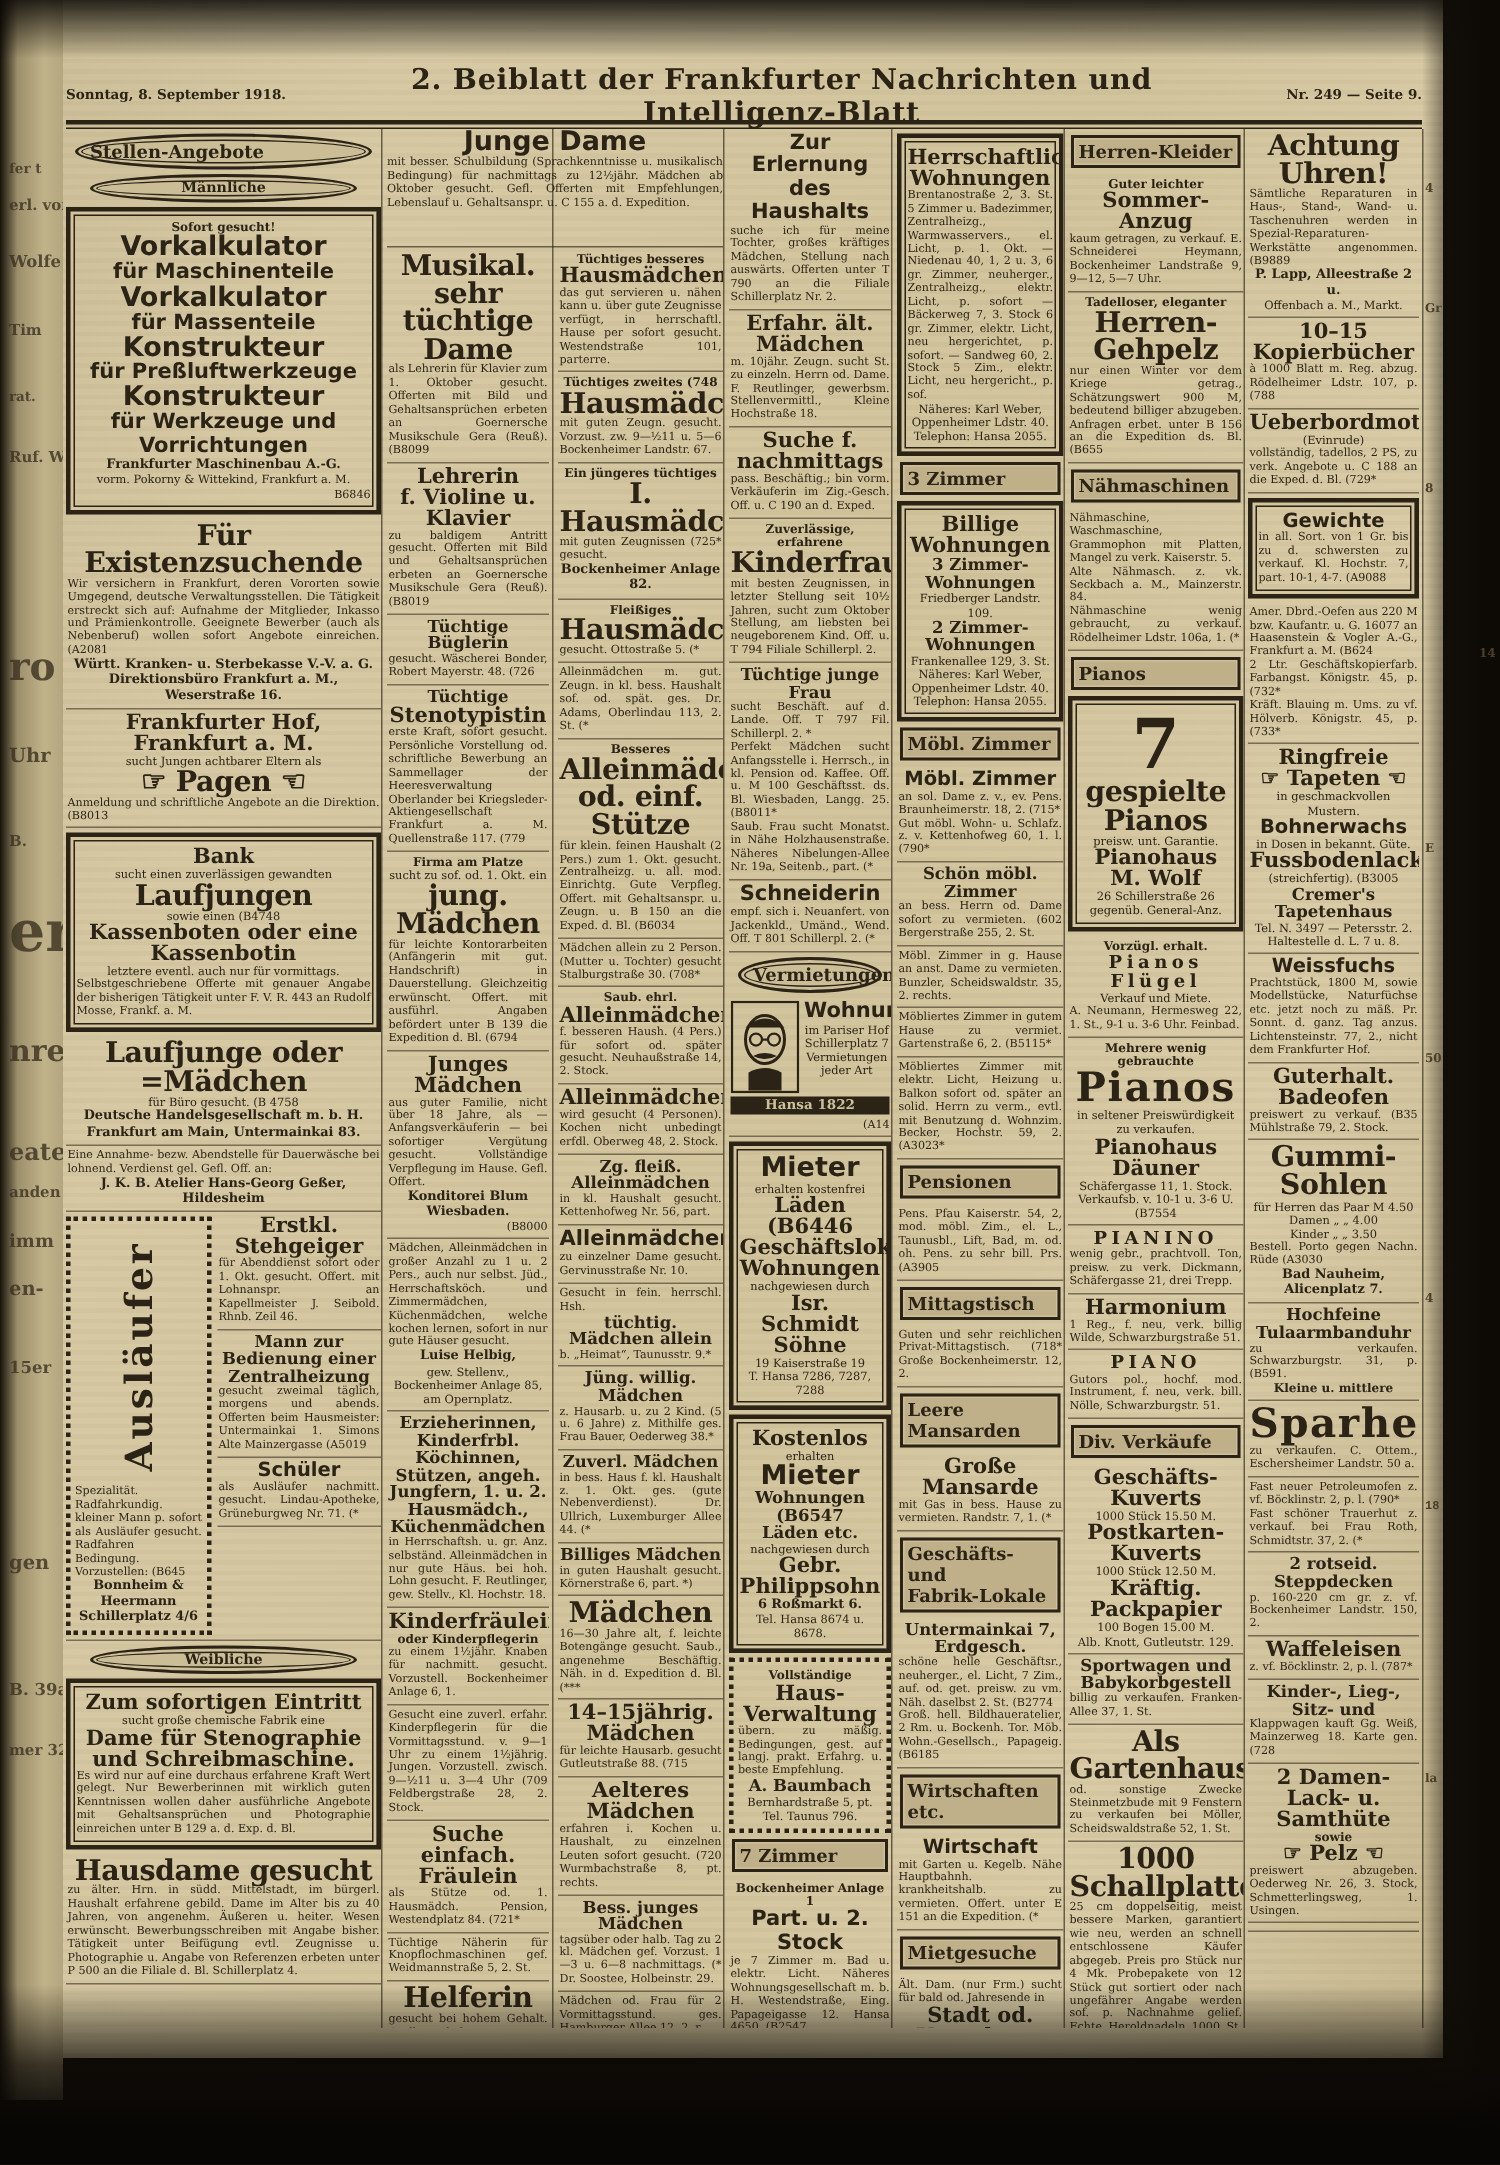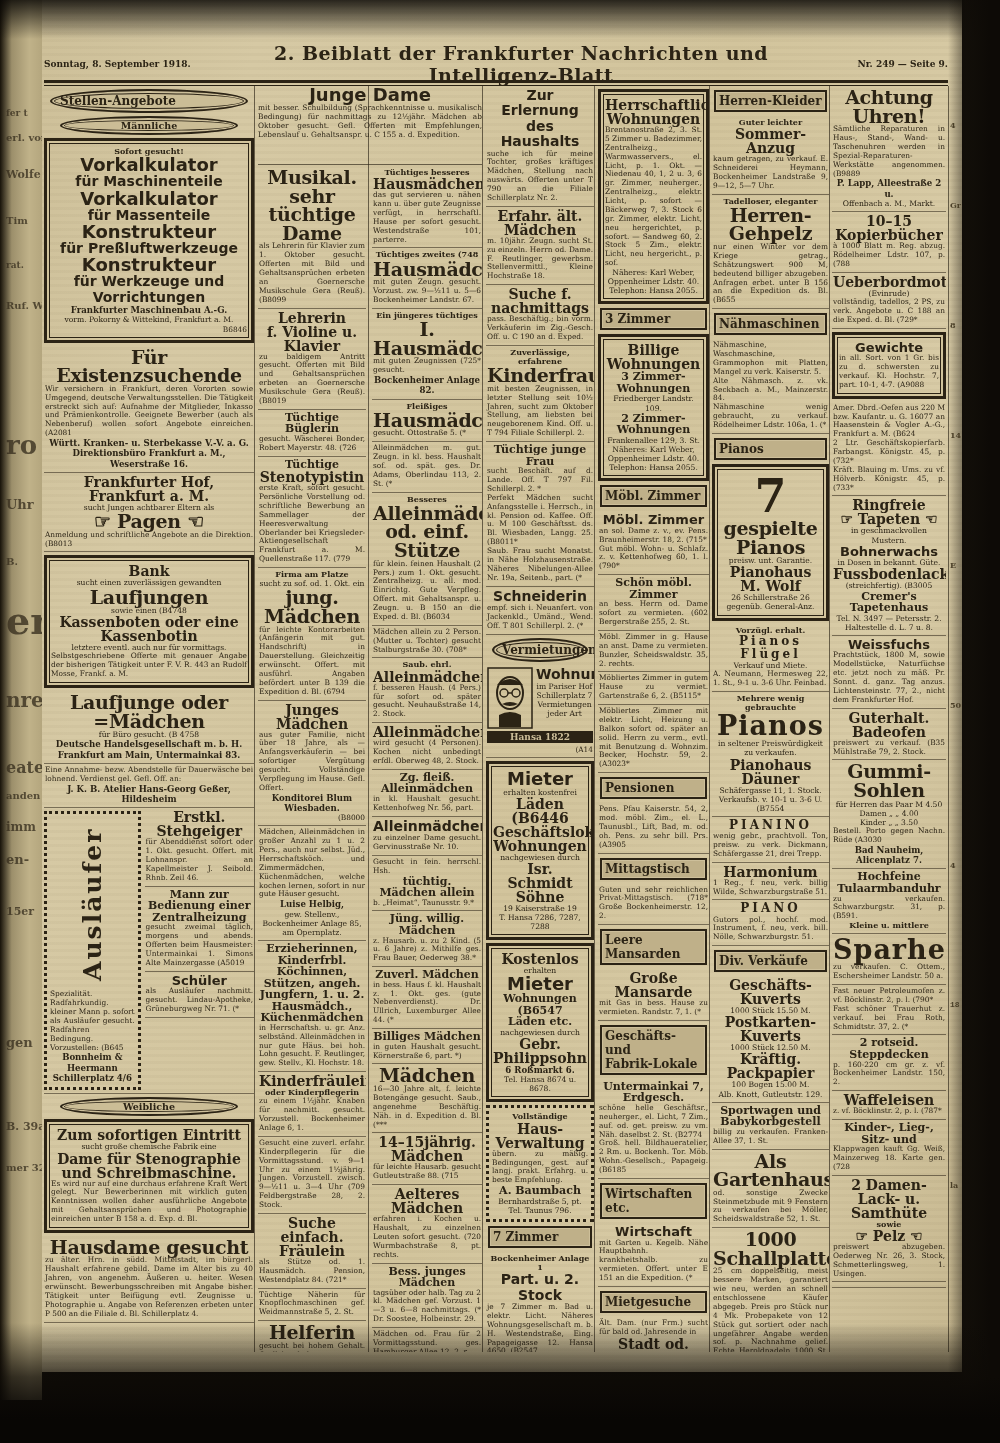--- a/index.html
+++ b/index.html
@@ -183,21 +183,21 @@
             </div>
           </div>
         </div>
         <div class="oval small">
           <div class="sg-ovs">Weibliche</div>
         </div>
         <div class="ad frame">
           <div class="sg-t2">Zum sofortigen Eintritt</div>
           <div class="sg-bc">sucht große chemische Fabrik eine</div>
           <div class="sg-t2">Dame für Stenographie und Schreibmaschine.</div>
-          <div class="sg-b">Es wird nur auf eine durchaus erfahrene Kraft Wert gelegt. Nur Bewerberinnen mit wirklich guten Kenntnissen wollen daher ausführliche Angebote mit Gehaltsansprüchen und Photographie einreichen unter B 158 a. d. Exp. d. Bl.</div>
+          <div class="sg-b">Es wird nur auf eine durchaus erfahrene Kraft Wert gelegt. Nur Bewerberinnen mit wirklich guten Kenntnissen wollen daher ausführliche Angebote mit Gehaltsansprüchen und Photographie einreichen unter B 129 a. d. Exp. d. Bl.</div>
         </div>
         <div class="ad">
           <div class="sg-t1">Hausdame gesucht</div>
           <div class="sg-b">zu älter. Hrn. in südd. Mittelstadt, im bürgerl. Haushalt erfahrene gebild. Dame im Alter bis zu 40 Jahren, von angenehm. Äußeren u. heiter. Wesen erwünscht. Bewerbungsschreiben mit Angabe bisher. Tätigkeit unter Beifügung evtl. Zeugnisse u. Photographie u. Angabe von Referenzen erbeten unter P 500 an die Filiale d. Bl. Schillerplatz 4.</div>
         </div>
       </div>
       <div class="col" style="left: 258px; width: 108px; top: 166px; height: 1186px;">
         <div class="ad">
           <div class="sg-t1">Musikal. sehr tüchtige Dame</div>
           <div class="sg-b">als Lehrerin für Klavier zum 1. Oktober gesucht. Offerten mit Bild und Gehaltsansprüchen erbeten an Goernersche Musikschule Gera (Reuß). (B8099</div>
@@ -718,19 +718,19 @@
       <div class="vline" style="left: 948px;"></div>
       <div style="position: absolute; left: 258px; top: 164px; width: 224px; height: 1px; background: rgba(43, 35, 21, 0.65);"></div>
     </div>
 
   <div id="edge-top"></div>
   <div id="edge-right"></div>
   <div id="edge-bottom"></div>
 <div class="rfrag" style="top: 120px;">4</div>
     <div class="rfrag" style="top: 200px;">Gr</div>
     <div class="rfrag" style="top: 320px;">8</div>
-    <div class="rfrag" style="top: 430px;">14</div>
+    <div class="rfrag" style="top: 430px; padding-left: 36px;">14</div>
     <div class="rfrag" style="top: 560px;">E</div>
     <div class="rfrag" style="top: 700px;">50</div>
     <div class="rfrag" style="top: 860px;">4</div>
     <div class="rfrag" style="top: 1000px; font-family: Liberation Mono, monospace;">18</div>
     <div class="rfrag" style="top: 1180px;">la</div>
   </div>
 
 </body></html>

